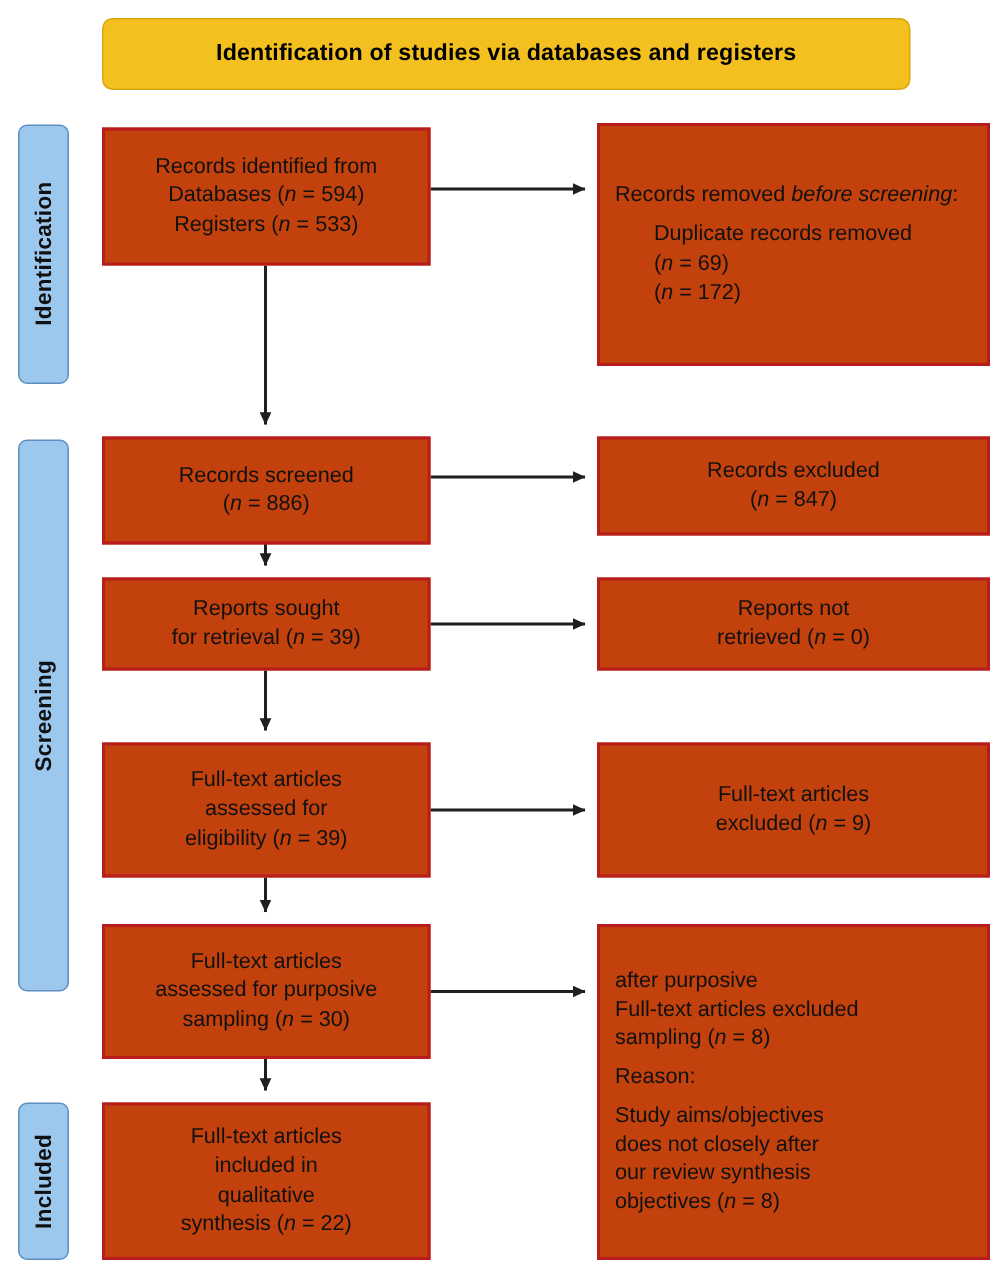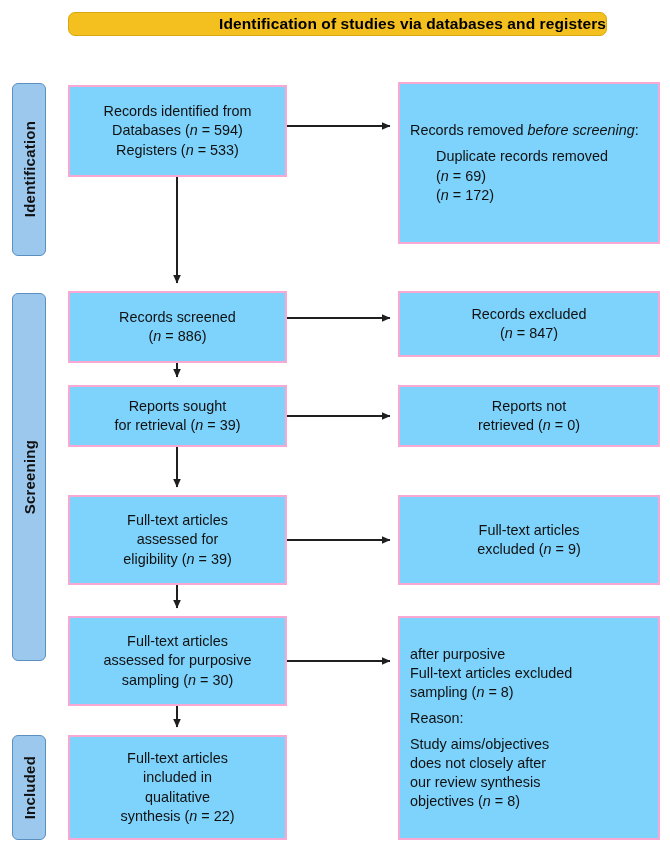--- a/index.html
+++ b/index.html
@@ -18,27 +18,27 @@
     position: absolute;
     inset: 0;
   }
 
   
   .banner {
     position: absolute;
     left: 68px;
     top: 12px;
     width: 539px;
-    height: 24px;
+    height: 48px;
     background: #F3C01F;
     border: 1.5px solid #D9A70F;
     border-radius: 7px;
     display: flex;
     align-items: center;
-    justify-content: flex-end;
+    justify-content: center;
     font-weight: bold;
     font-size: 15.5px;
     letter-spacing: 0.1px;
     color: #000000;
   }
 
   
   .stage {
     position: absolute;
     left: 12px;
@@ -59,22 +59,22 @@
     white-space: nowrap;
     letter-spacing: 0.2px;
   }
   .stage-identification { top: 83px;  height: 173px; }
   .stage-screening      { top: 293px; height: 368px; }
   .stage-included       { top: 735px; height: 105px; }
 
   
   .box {
     position: absolute;
-    border: 2px solid #f9a8d4;
-    background: #7dd3fc;
+    border: 2px solid #b91c1c;
+    background: #c2410c;
     display: flex;
     flex-direction: column;
     justify-content: center;
     font-size: 14.4px;
     line-height: 1.32;
     color: #111111;
   }
   .box.center { align-items: center; text-align: center; padding: 4px 6px; }
   .box.left   { align-items: center; text-align: left; padding: 7px 10px; }
 

